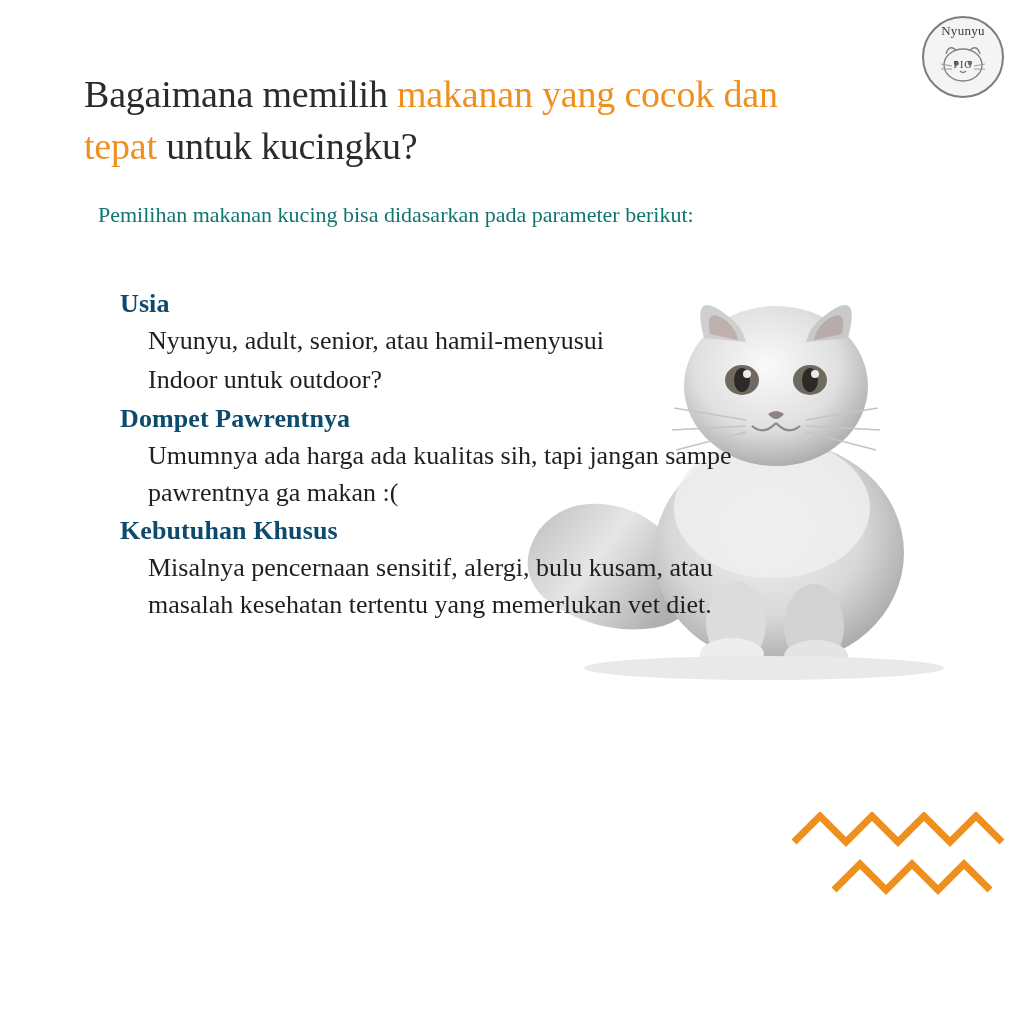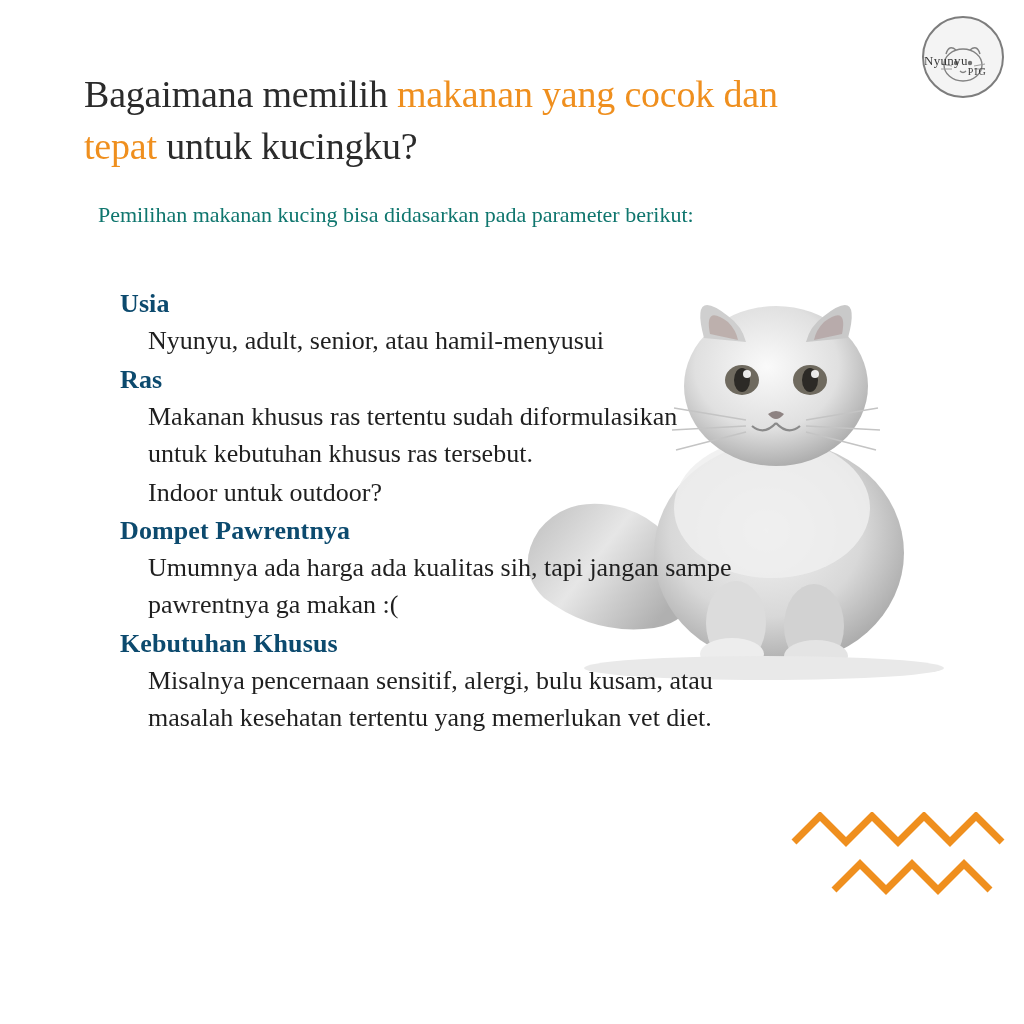--- a/index.html
+++ b/index.html
@@ -29,21 +29,21 @@
     height: 78px;
     border-radius: 50%;
     border: 2px solid #7d7d7d;
     background: #f4f4f4;
     overflow: hidden;
   }
   .logo-inner {
     position: absolute;
     inset: 0;
     display: flex;
-    flex-direction: row;
+    flex-direction: column;
     align-items: center;
     justify-content: flex-start;
     padding-top: 6px;
     box-sizing: border-box;
   }
   .logo-word {
     font-family: "Liberation Serif", serif;
     font-size: 13px;
     color: #3a3a3a;
     letter-spacing: .3px;
@@ -216,24 +216,20 @@
 
     <ellipse cx="250" cy="400" rx="180" ry="12" fill="#e9e9e9"></ellipse>
   </svg>
 
   <div class="list">
     <div class="item">
       <div class="item-title">Usia</div>
       <div class="item-desc">Nyunyu, adult, senior, atau hamil-menyusui</div>
     </div>
     <div class="item">
-      <div class="item-title">Ras</div>
-      <div class="item-desc narrow">Makanan khusus ras tertentu sudah diformulasikan untuk kebutuhan khusus ras tersebut.</div>
-    </div>
-    <div class="item">
       <div class="item-desc">Indoor untuk outdoor?</div>
     </div>
     <div class="item">
       <div class="item-title">Dompet Pawrentnya</div>
       <div class="item-desc mid">Umumnya ada harga ada kualitas sih, tapi jangan sampe pawrentnya ga makan :(</div>
     </div>
     <div class="item">
       <div class="item-title">Kebutuhan Khusus</div>
       <div class="item-desc mid">Misalnya pencernaan sensitif, alergi, bulu kusam, atau masalah kesehatan tertentu yang memerlukan vet diet.</div>
     </div>

